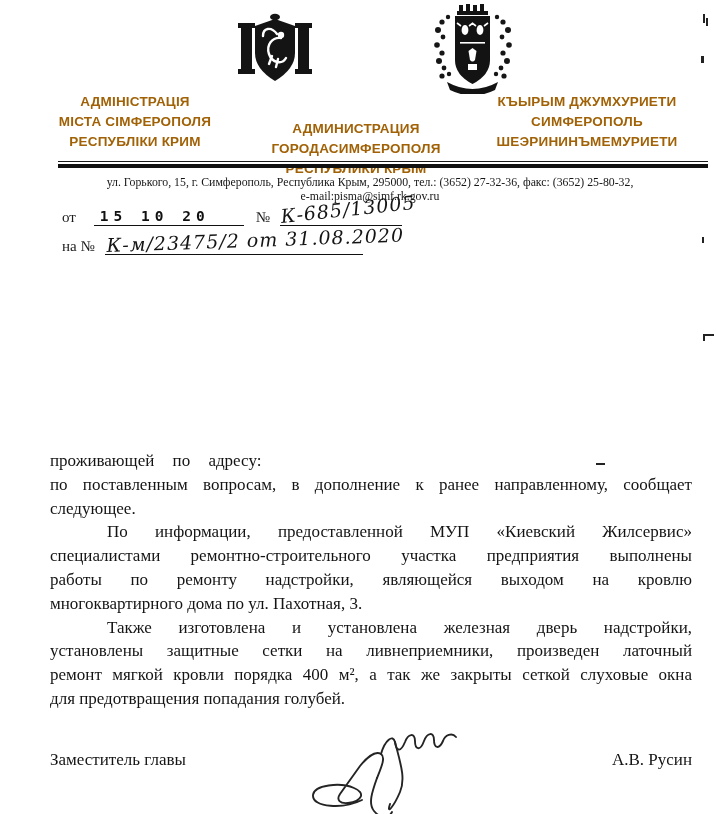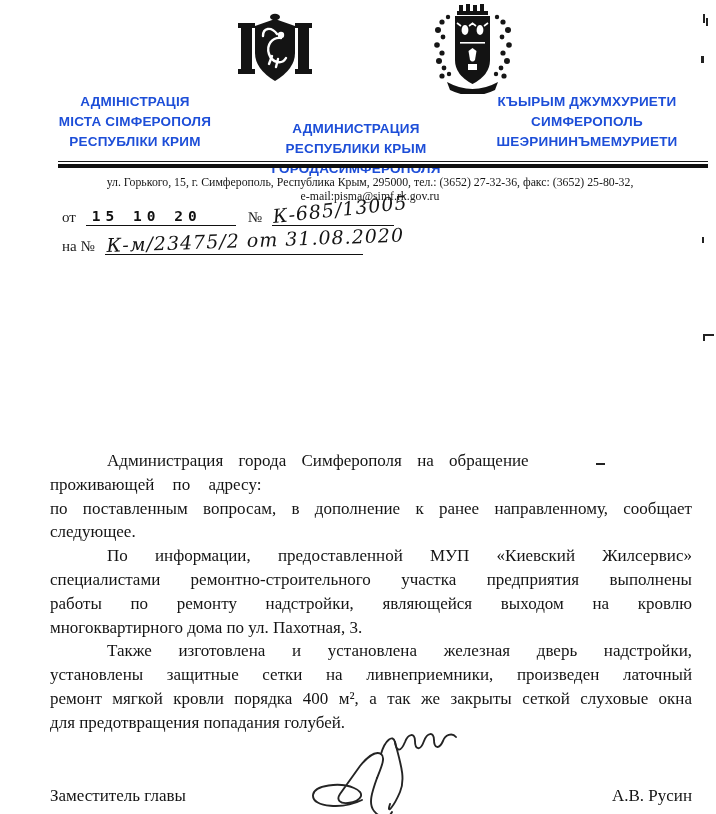--- a/index.html
+++ b/index.html
@@ -8,40 +8,40 @@
     font-family:"Liberation Serif",serif;color:#1b1b1b;overflow:hidden;
     margin:0 auto;
   }
   
   .arms{position:absolute;}
   .arms-left{left:236px;top:12px;width:78px;height:76px;}
   .arms-right{left:430px;top:4px;width:86px;height:90px;}
   .org-row{position:absolute;top:92px;left:24px;width:684px;display:flex;}
   .org{
     text-align:center;font-family:"Liberation Sans",sans-serif;font-weight:bold;
-    font-size:13.5px;line-height:20px;letter-spacing:0.2px;color:#1d4ed8;
+    font-size:13.5px;line-height:20px;letter-spacing:0.2px;color:#a16207;
   }
   .org.c1{flex:0 0 222px;}
   .org.c2{flex:0 0 220px;margin-top:27px;}
   .org.c3{flex:1;}
   .rule{position:absolute;top:161px;left:58px;width:650px;border-top:1px solid #1a1a1a;}
   .rule::after{content:"";display:block;margin-top:2px;height:3.5px;background:#111;}
   .addr{
     position:absolute;top:175px;left:12px;width:716px;text-align:center;
     font-size:11.8px;line-height:14px;color:#161616;
   }
   
   .refs{position:absolute;top:202px;left:62px;width:380px;font-size:15px;}
   .r1,.r2{display:flex;align-items:flex-end;}
   .r1{height:24px;}
   .r2{height:26px;margin-top:3px;}
   .lbl{font-weight:normal;white-space:nowrap;}
   .stamp-line{
     display:inline-block;width:150px;border-bottom:1.5px solid #111;
-    margin:0 12px 0 10px;position:relative;height:22px;
+    margin:0 12px 0 18px;position:relative;height:22px;
   }
   .stamp{
     font-family:"DejaVu Sans Mono",monospace;font-weight:bold;font-size:14.5px;
     letter-spacing:5px;position:absolute;left:6px;bottom:1px;white-space:nowrap;color:#101010;
   }
   .hand{
     font-style:italic;font-family:"DejaVu Serif",serif;font-size:19px;
     white-space:nowrap;color:#141414;letter-spacing:1px;
   }
   .hand-line1{
@@ -60,21 +60,21 @@
     font-size:17px;line-height:23.8px;color:#141414;
   }
   .ln{text-align:justify;text-align-last:justify;}
   .ln.left{text-align:left;text-align-last:left;}
   .ln.ind{text-indent:57px;}
   .ln.ws12{word-spacing:11px;text-align:left;text-align-last:left;}
   .ln.ws14{word-spacing:14px;text-align:left;text-align-last:left;}
   
   .sigrow{
     position:absolute;top:750px;left:50px;width:642px;display:flex;
-    justify-content:space-between;font-size:17px;color:#141414;margin-top:36px;
+    justify-content:space-between;font-size:17px;color:#141414;
   }
   .signature{position:absolute;left:296px;top:708px;width:196px;height:110px;}
   
   .art{position:absolute;background:#222;}
   .a1{left:703px;top:14px;width:2px;height:9px;}
   .a1b{left:706px;top:18px;width:1.5px;height:8px;}
   .a2{left:701px;top:56px;width:2.5px;height:7px;}
   .a3{left:702px;top:237px;width:2px;height:6px;}
   .a4{left:703px;top:334px;width:9px;height:2px;background:none;border-top:2px solid #222;border-left:2px solid #222;height:5px;}
   .a5{left:596px;top:463px;width:9px;height:2px;}
@@ -148,22 +148,22 @@
   </svg>
 
   <div class="org-row">
     <div class="org c1">
       <div>АДМІНІСТРАЦІЯ</div>
       <div>МІСТА СІМФЕРОПОЛЯ</div>
       <div>РЕСПУБЛІКИ КРИМ</div>
     </div>
     <div class="org c2">
       <div>АДМИНИСТРАЦИЯ</div>
+      <div>ГОРОДАСИМФЕРОПОЛЯ</div>
       <div>РЕСПУБЛИКИ КРЫМ</div>
-      <div>ГОРОДАСИМФЕРОПОЛЯ</div>
     </div>
     <div class="org c3">
       <div>КЪЫРЫМ ДЖУМХУРИЕТИ</div>
       <div>СИМФЕРОПОЛЬ</div>
       <div>ШЕЭРИНИНЪМЕМУРИЕТИ</div>
     </div>
   </div>
 
   <div class="rule"></div>
 
@@ -185,21 +185,20 @@
     </div>
     <div class="r2">
       <span class="lbl">на №</span>
       <span class="hand-line2">
           <span class="hand hw2">К-м/23475/2 от 31.08.2020</span>
         </span>
     </div>
   </div>
 
   <div class="body">
-    <div class="ln ind ws12">Администрация города Симферополя на обращение</div>
     <div class="ln ws14">проживающей по адресу:</div>
     <div class="ln">по поставленным вопросам, в дополнение к ранее направленному, сообщает</div>
     <div class="ln left">следующее.</div>
 
     <div class="ln ind">По информации, предоставленной МУП «Киевский Жилсервис»</div>
     <div class="ln">специалистами ремонтно-строительного участка предприятия выполнены</div>
     <div class="ln">работы по ремонту надстройки, являющейся выходом на кровлю</div>
     <div class="ln left">многоквартирного дома по ул. Пахотная, 3.</div>
 
     <div class="ln ind">Также изготовлена и установлена железная дверь надстройки,</div>

